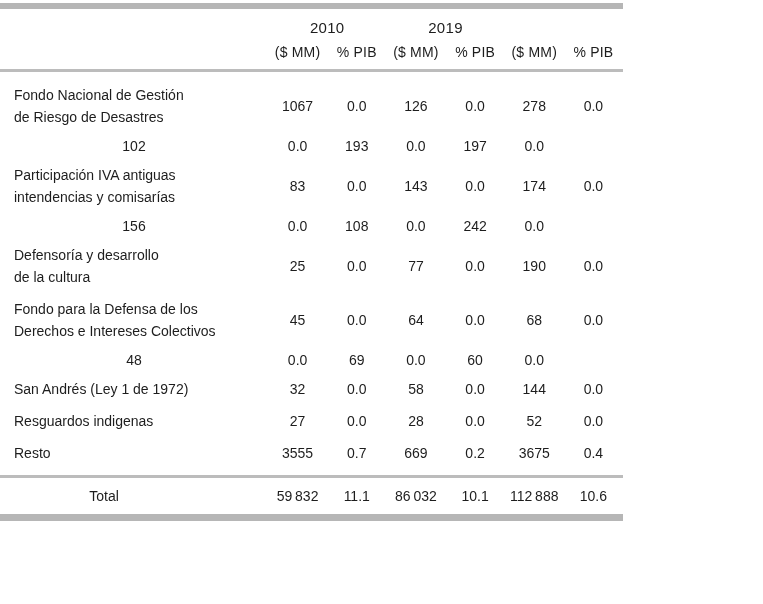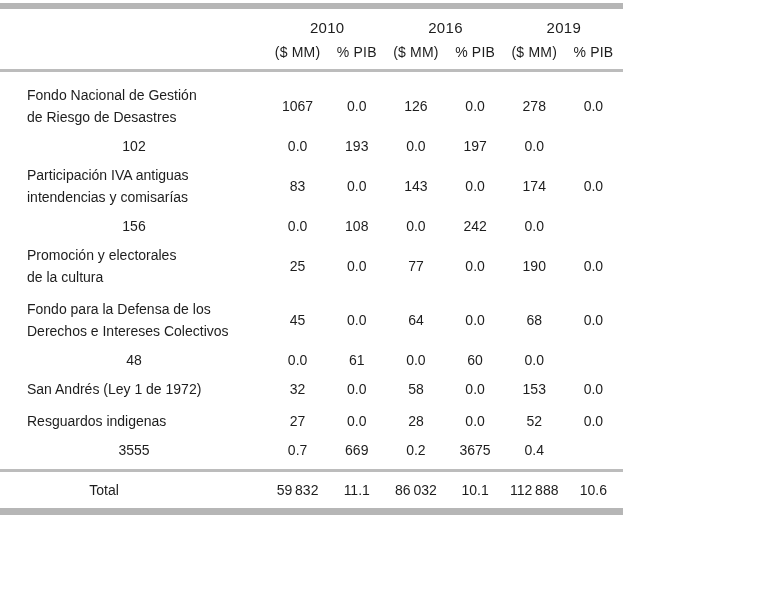--- a/index.html
+++ b/index.html
@@ -53,21 +53,21 @@
   }
   
   .rows { padding: 7px 0 6px 0; }
   .row {
     display: grid;
     grid-template-columns: 268px repeat(6, 1fr);
     align-items: center;
     padding: 5px 0;
   }
   .label-cell {
-    padding-left: 27px;
+    padding-left: 14px;
     white-space: pre-line;
     line-height: 22px;
   }
   .num-cell {
     text-align: center;
   }
   
   .total-row {
     display: grid;
     grid-template-columns: 268px repeat(6, 1fr);
@@ -83,21 +83,20 @@
 </head>
 <body>
 
 <div class="table-wrap">
 
   <div class="rule-thick top"></div>
 
   <div class="year-row">
     <div></div>
     <div class="year-cell">2010</div>
-    <div class="year-cell">2016</div>
     <div class="year-cell">2019</div>
   </div>
 
   <div class="sub-row">
     <div></div>
     <div class="sub-cell">($ MM)</div>
     <div class="sub-cell">% PIB</div>
     <div class="sub-cell">($ MM)</div>
     <div class="sub-cell">% PIB</div>
     <div class="sub-cell">($ MM)</div>
@@ -142,21 +141,21 @@
     <div class="row">
       <div class="num-cell">156</div>
       <div class="num-cell">0.0</div>
       <div class="num-cell">108</div>
       <div class="num-cell">0.0</div>
       <div class="num-cell">242</div>
       <div class="num-cell">0.0</div>
     </div>
 
     <div class="row">
-      <div class="label-cell">Promoción y electorales
+      <div class="label-cell">Defensoría y desarrollo
 de la cultura</div>
       <div class="num-cell">25</div>
       <div class="num-cell">0.0</div>
       <div class="num-cell">77</div>
       <div class="num-cell">0.0</div>
       <div class="num-cell">190</div>
       <div class="num-cell">0.0</div>
     </div>
 
     <div class="row">
@@ -166,47 +165,48 @@
       <div class="num-cell">0.0</div>
       <div class="num-cell">64</div>
       <div class="num-cell">0.0</div>
       <div class="num-cell">68</div>
       <div class="num-cell">0.0</div>
     </div>
 
     <div class="row">
       <div class="num-cell">48</div>
       <div class="num-cell">0.0</div>
-      <div class="num-cell">61</div>
+      <div class="num-cell">69</div>
       <div class="num-cell">0.0</div>
       <div class="num-cell">60</div>
       <div class="num-cell">0.0</div>
     </div>
 
     <div class="row">
       <div class="label-cell">San Andrés (Ley 1 de 1972)</div>
       <div class="num-cell">32</div>
       <div class="num-cell">0.0</div>
       <div class="num-cell">58</div>
       <div class="num-cell">0.0</div>
-      <div class="num-cell">153</div>
+      <div class="num-cell">144</div>
       <div class="num-cell">0.0</div>
     </div>
 
     <div class="row">
       <div class="label-cell">Resguardos indigenas</div>
       <div class="num-cell">27</div>
       <div class="num-cell">0.0</div>
       <div class="num-cell">28</div>
       <div class="num-cell">0.0</div>
       <div class="num-cell">52</div>
       <div class="num-cell">0.0</div>
     </div>
 
     <div class="row">
+      <div class="label-cell">Resto</div>
       <div class="num-cell">3555</div>
       <div class="num-cell">0.7</div>
       <div class="num-cell">669</div>
       <div class="num-cell">0.2</div>
       <div class="num-cell">3675</div>
       <div class="num-cell">0.4</div>
     </div>
 
   </div>
 

